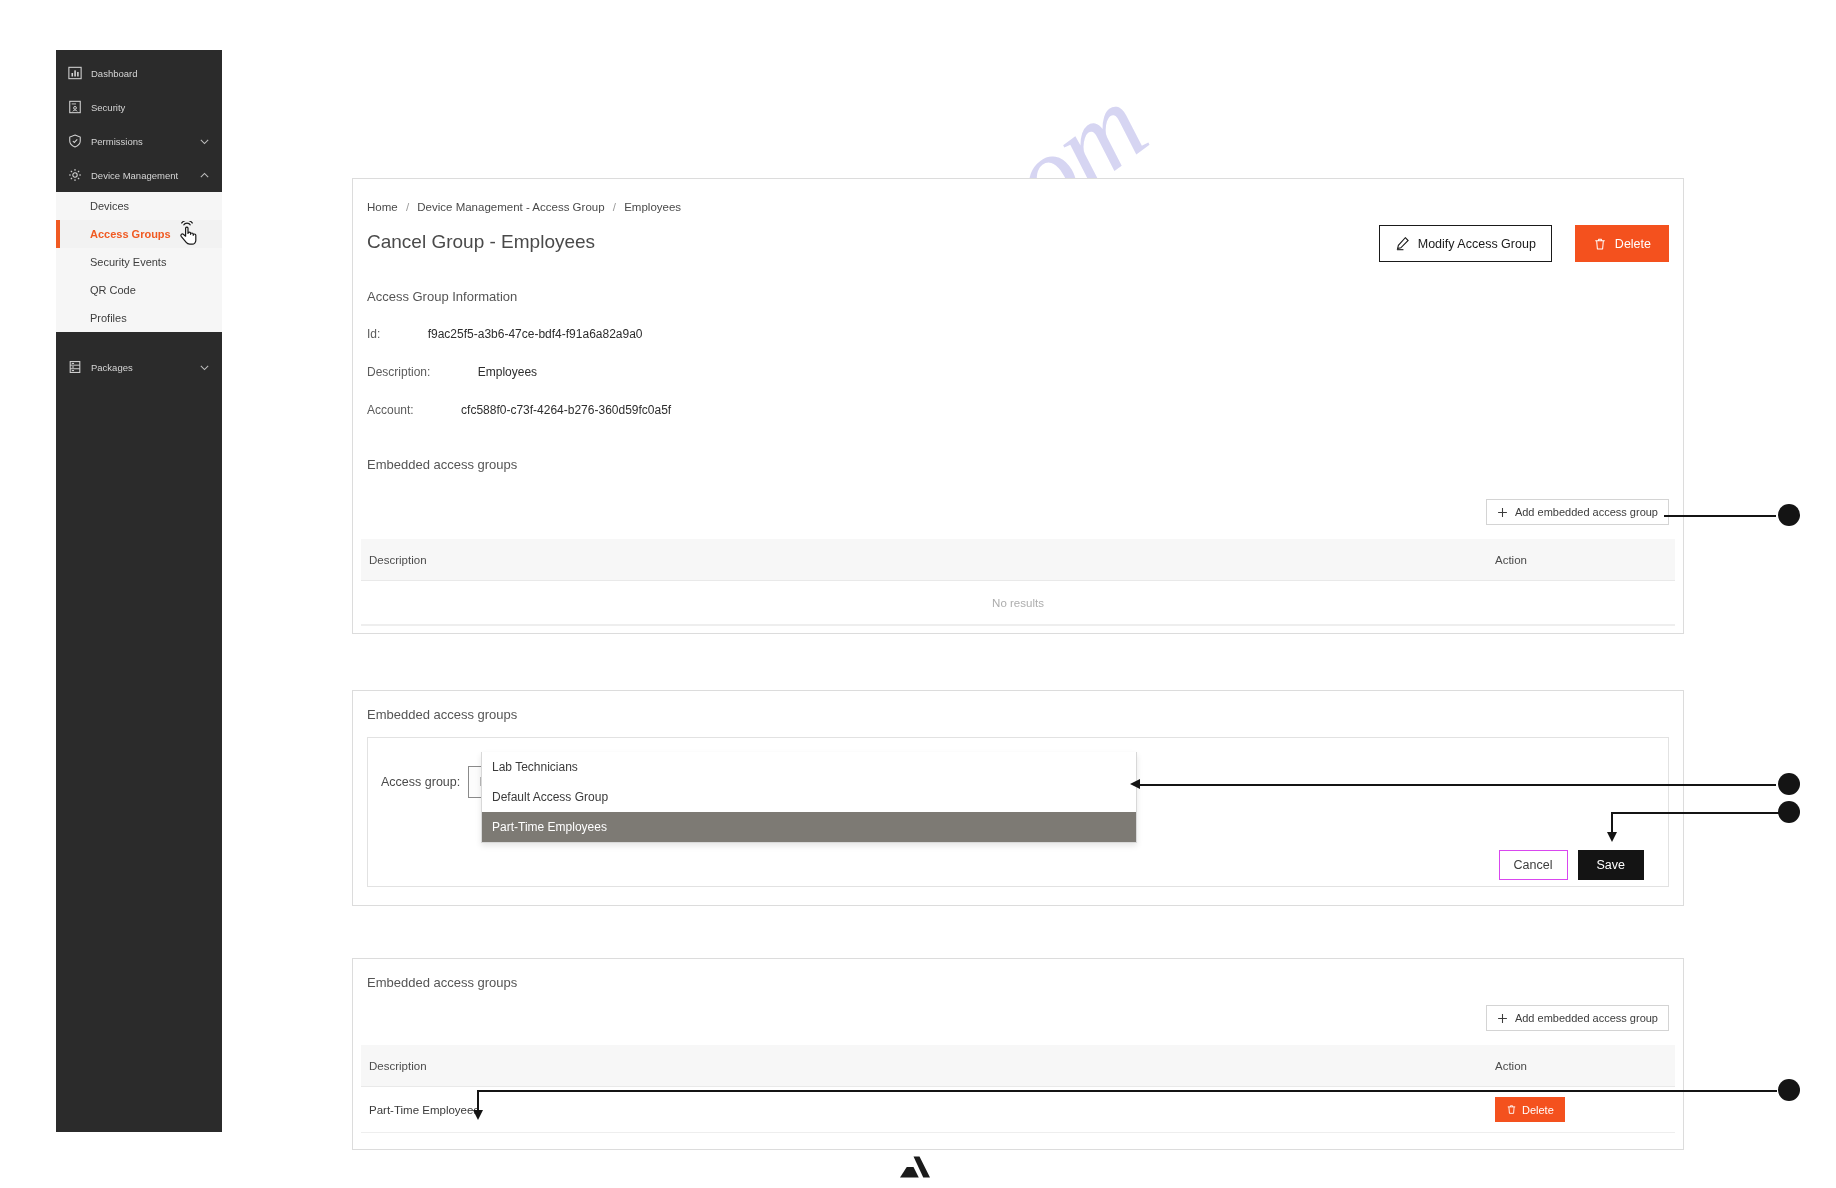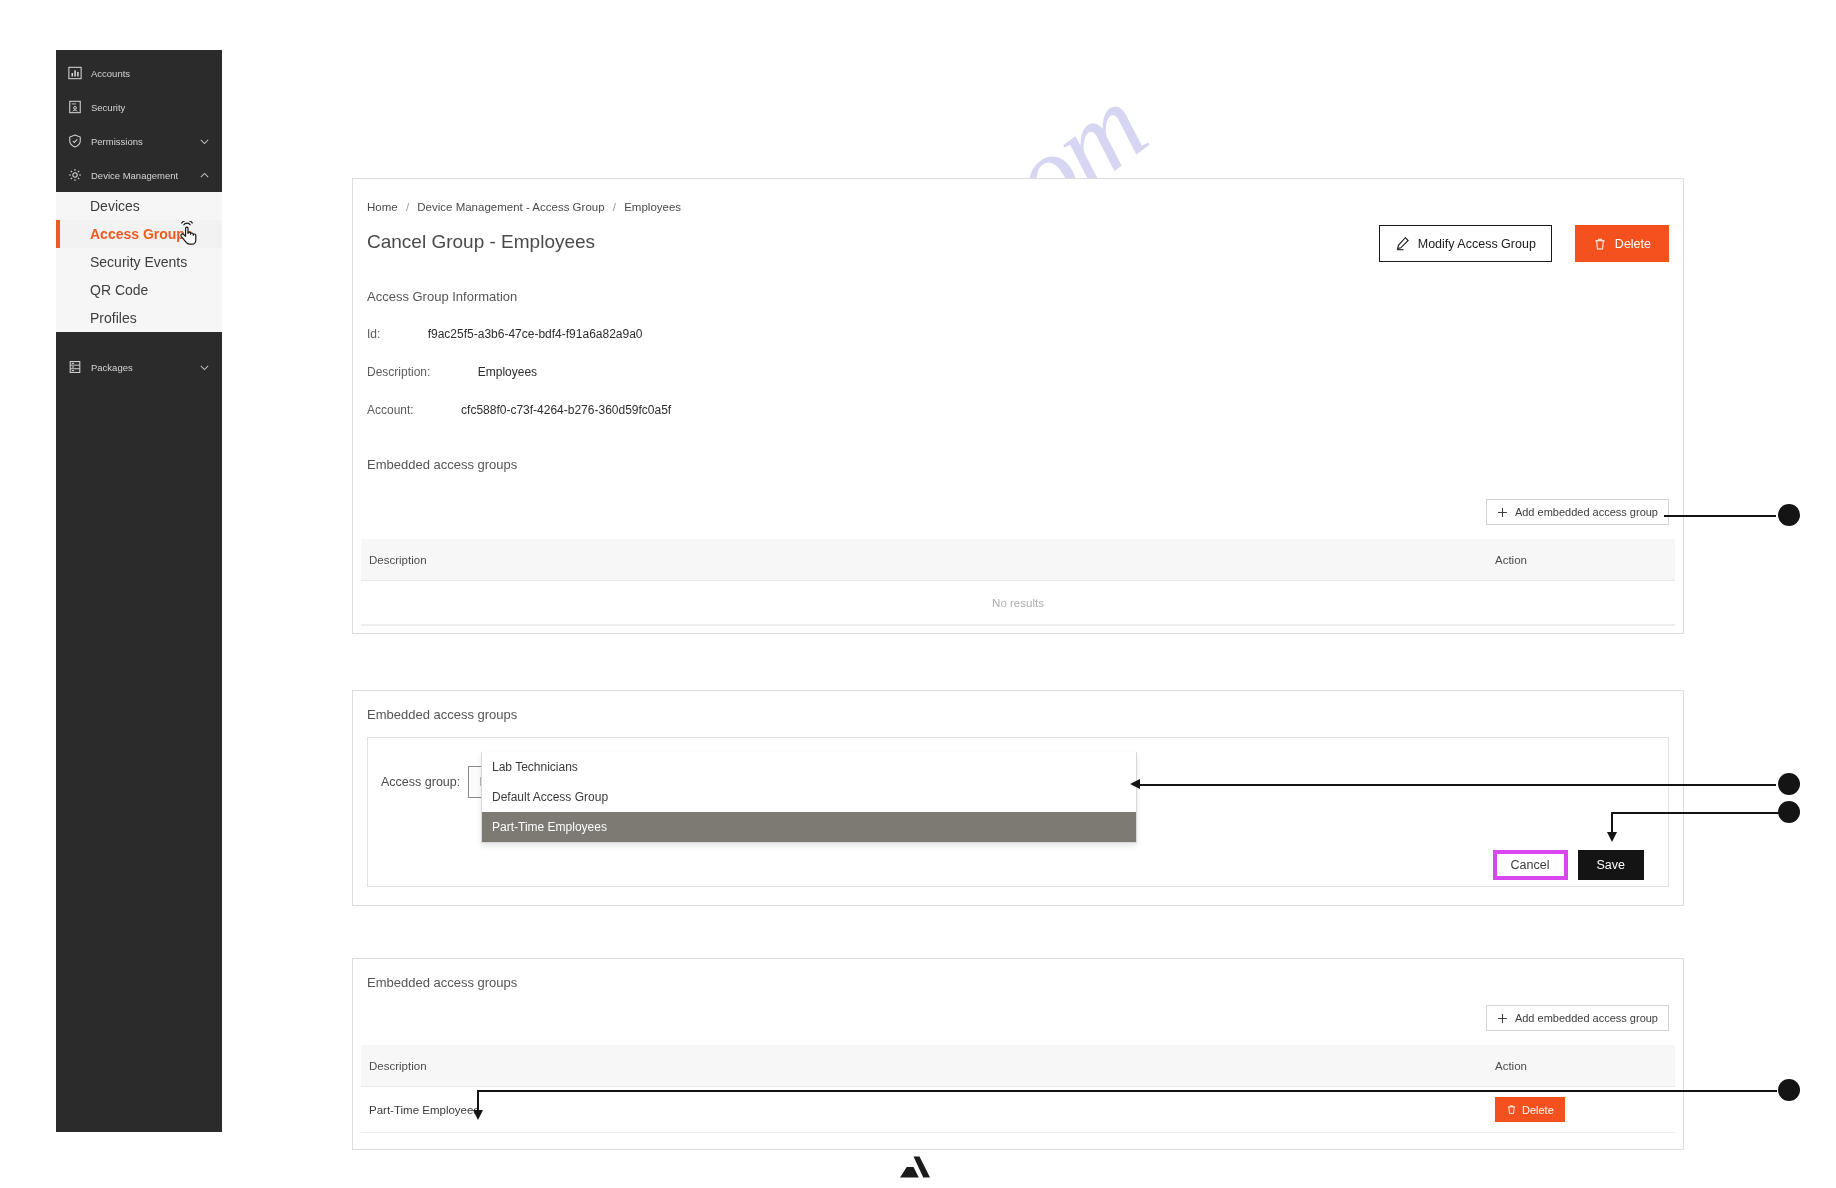--- a/index.html
+++ b/index.html
@@ -60,21 +60,21 @@
     position: relative;
   }
   .nav-item .ico { width: 14px; height: 14px; flex: 0 0 14px; display: block; }
   .nav-item .lbl { flex: 1 1 auto; white-space: nowrap; }
   .nav-item .chev { width: 11px; height: 11px; flex: 0 0 11px; opacity: .85; }
 
   .subnav { background: #f6f6f6; }
   .sub-item {
     display: flex; align-items: center;
     height: 28px; padding-left: 34px;
-    color: #3d3d3d; font-size: 14px;
+    color: #3d3d3d; font-size: 11px;
     position: relative;
   }
   .sub-item.active { background: #f2f2f2; color: #f05a22; font-weight: 600; }
   .sub-item.active::before {
     content: ""; position: absolute; left: 0; top: 0;
     width: 4px; height: 100%; background: #f05a22;
   }
   .tap-cursor { position: absolute; left: 118px; top: 1px; width: 26px; height: 26px; }
 
   .nav-bottom { background: #2b2b2b; padding-top: 18px; }
@@ -119,21 +119,21 @@
   }
   .btn-danger-sm {
     background: #f4511e; border: 1px solid #f4511e; color: #fff;
     height: 25px; padding: 0 10px; font-size: 11px; gap: 5px;
   }
   .btn-ghost {
     background: #fff; border: 1px solid #d4d4d4; color: #3c3c3c;
     height: 26px; padding: 0 10px; font-size: 11px; gap: 7px;
   }
   .btn-cancel {
-    background: #fff; border: 4px solid #d946ef; color: #3c3c3c;
+    background: #fff; border: 1px solid #d946ef; color: #3c3c3c;
     height: 30px; padding: 0 14px; font-size: 12.5px;
   }
   .btn-save {
     background: #141414; border: 1px solid #141414; color: #fff;
     height: 30px; padding: 4px 18px; font-size: 12.5px;
   }
 
   .section-label {
     position: absolute; left: 14px;
     font-size: 13px; color: #555; white-space: nowrap;
@@ -239,21 +239,21 @@
 
     <div class="nav-top">
 
       <div class="nav-item">
         <svg class="ico" viewBox="0 0 16 16">
           <rect x="1" y="1.5" width="14" height="13" fill="none" stroke="#d5d5d5" stroke-width="1.2"></rect>
           <rect x="4" y="8" width="1.8" height="4" fill="#d5d5d5"></rect>
           <rect x="7.2" y="5" width="1.8" height="7" fill="#d5d5d5"></rect>
           <rect x="10.4" y="6.8" width="1.8" height="5.2" fill="#d5d5d5"></rect>
         </svg>
-        <span class="lbl">Accounts</span>
+        <span class="lbl">Dashboard</span>
       </div>
 
       <div class="nav-item">
         <svg class="ico" viewBox="0 0 16 16">
           <rect x="2" y="1.5" width="12" height="13" fill="none" stroke="#d5d5d5" stroke-width="1.2"></rect>
           <rect x="4.2" y="4" width="5" height="1" fill="#d5d5d5"></rect>
           <circle cx="8" cy="9" r="1.6" fill="none" stroke="#d5d5d5" stroke-width="1.1"></circle>
           <path d="M5.6 13 a2.6 2.6 0 0 1 4.8 0" fill="none" stroke="#d5d5d5" stroke-width="1.1"></path>
         </svg>
         <span class="lbl">Security</span>

